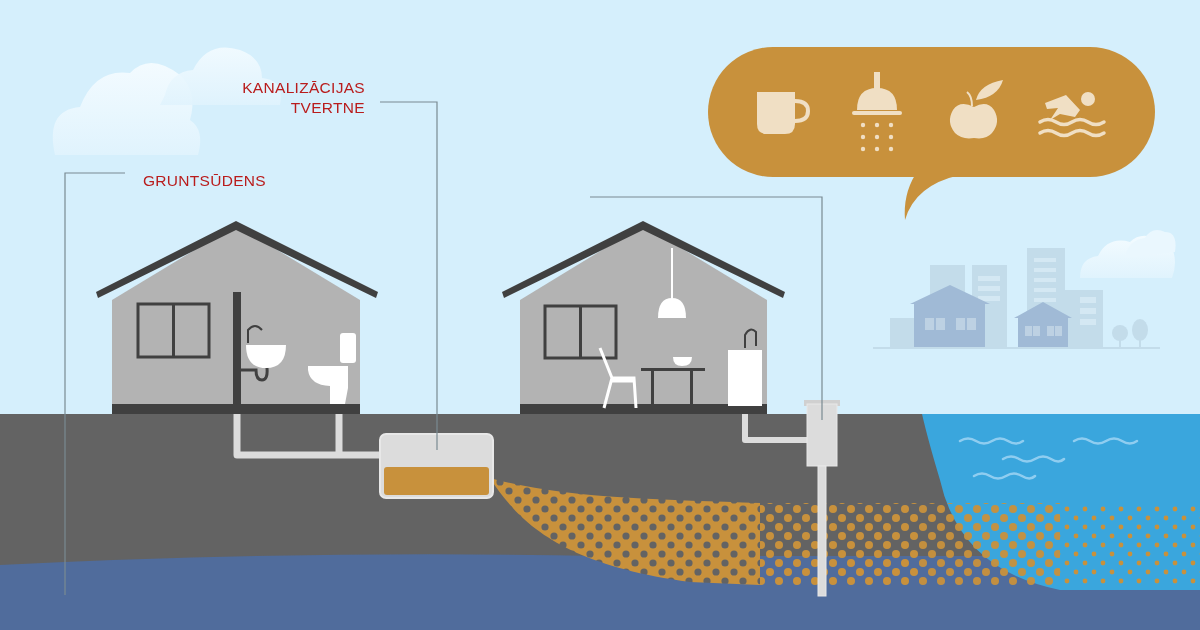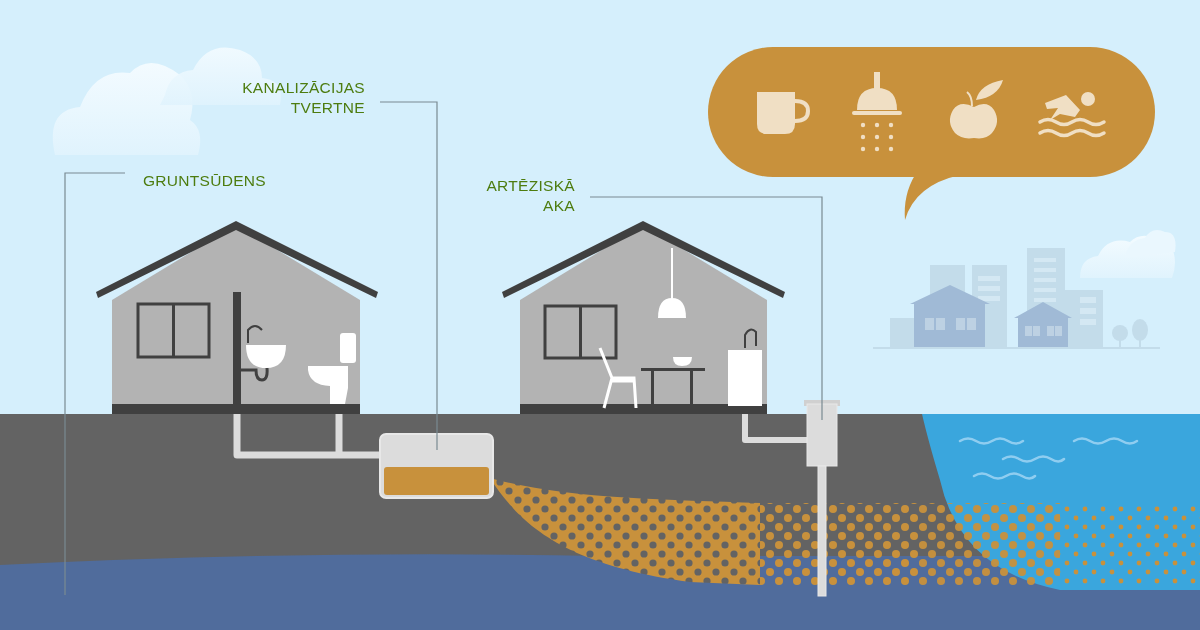--- a/index.html
+++ b/index.html
@@ -1,19 +1,19 @@
 <!DOCTYPE html>
 <html><head>
 <meta charset="utf-8">
 <style>
   html, body { margin: 0; padding: 0; }
   body { width: 1200px; height: 630px; overflow: hidden; background: #d5effc; font-family: "Liberation Sans", sans-serif; }
   .stage { position: relative; width: 1200px; height: 630px; }
   svg.scene { position: absolute; left: 0; top: 0; }
-  .label { position: absolute; color: #4d7c0f; font-size: 15.5px; letter-spacing: 0.3px; line-height: 20px; font-family: "Liberation Sans", sans-serif; }
+  .label { position: absolute; color: #b91c1c; font-size: 15.5px; letter-spacing: 0.3px; line-height: 20px; font-family: "Liberation Sans", sans-serif; }
   .label span { display: block; }
   .label.right { text-align: right; }
 </style>
 </head>
 <body>
 
 <div class="stage">
 
   <svg class="scene" width="1200" height="630" viewBox="0 0 1200 630">
     <defs>
@@ -206,17 +206,13 @@
 
   <div class="label right" style="left:215px; top:78px; width:150px;">
     <span>KANALIZĀCIJAS</span>
     <span>TVERTNE</span>
   </div>
 
   <div class="label" style="left:143px; top:171px;">
     <span>GRUNTSŪDENS</span>
   </div>
 
-  <div class="label right" style="left:460px; top:176px; width:115px;">
-    <span>ARTĒZISKĀ</span>
-    <span>AKA</span>
-  </div>
 </div>
 
 </body></html>

